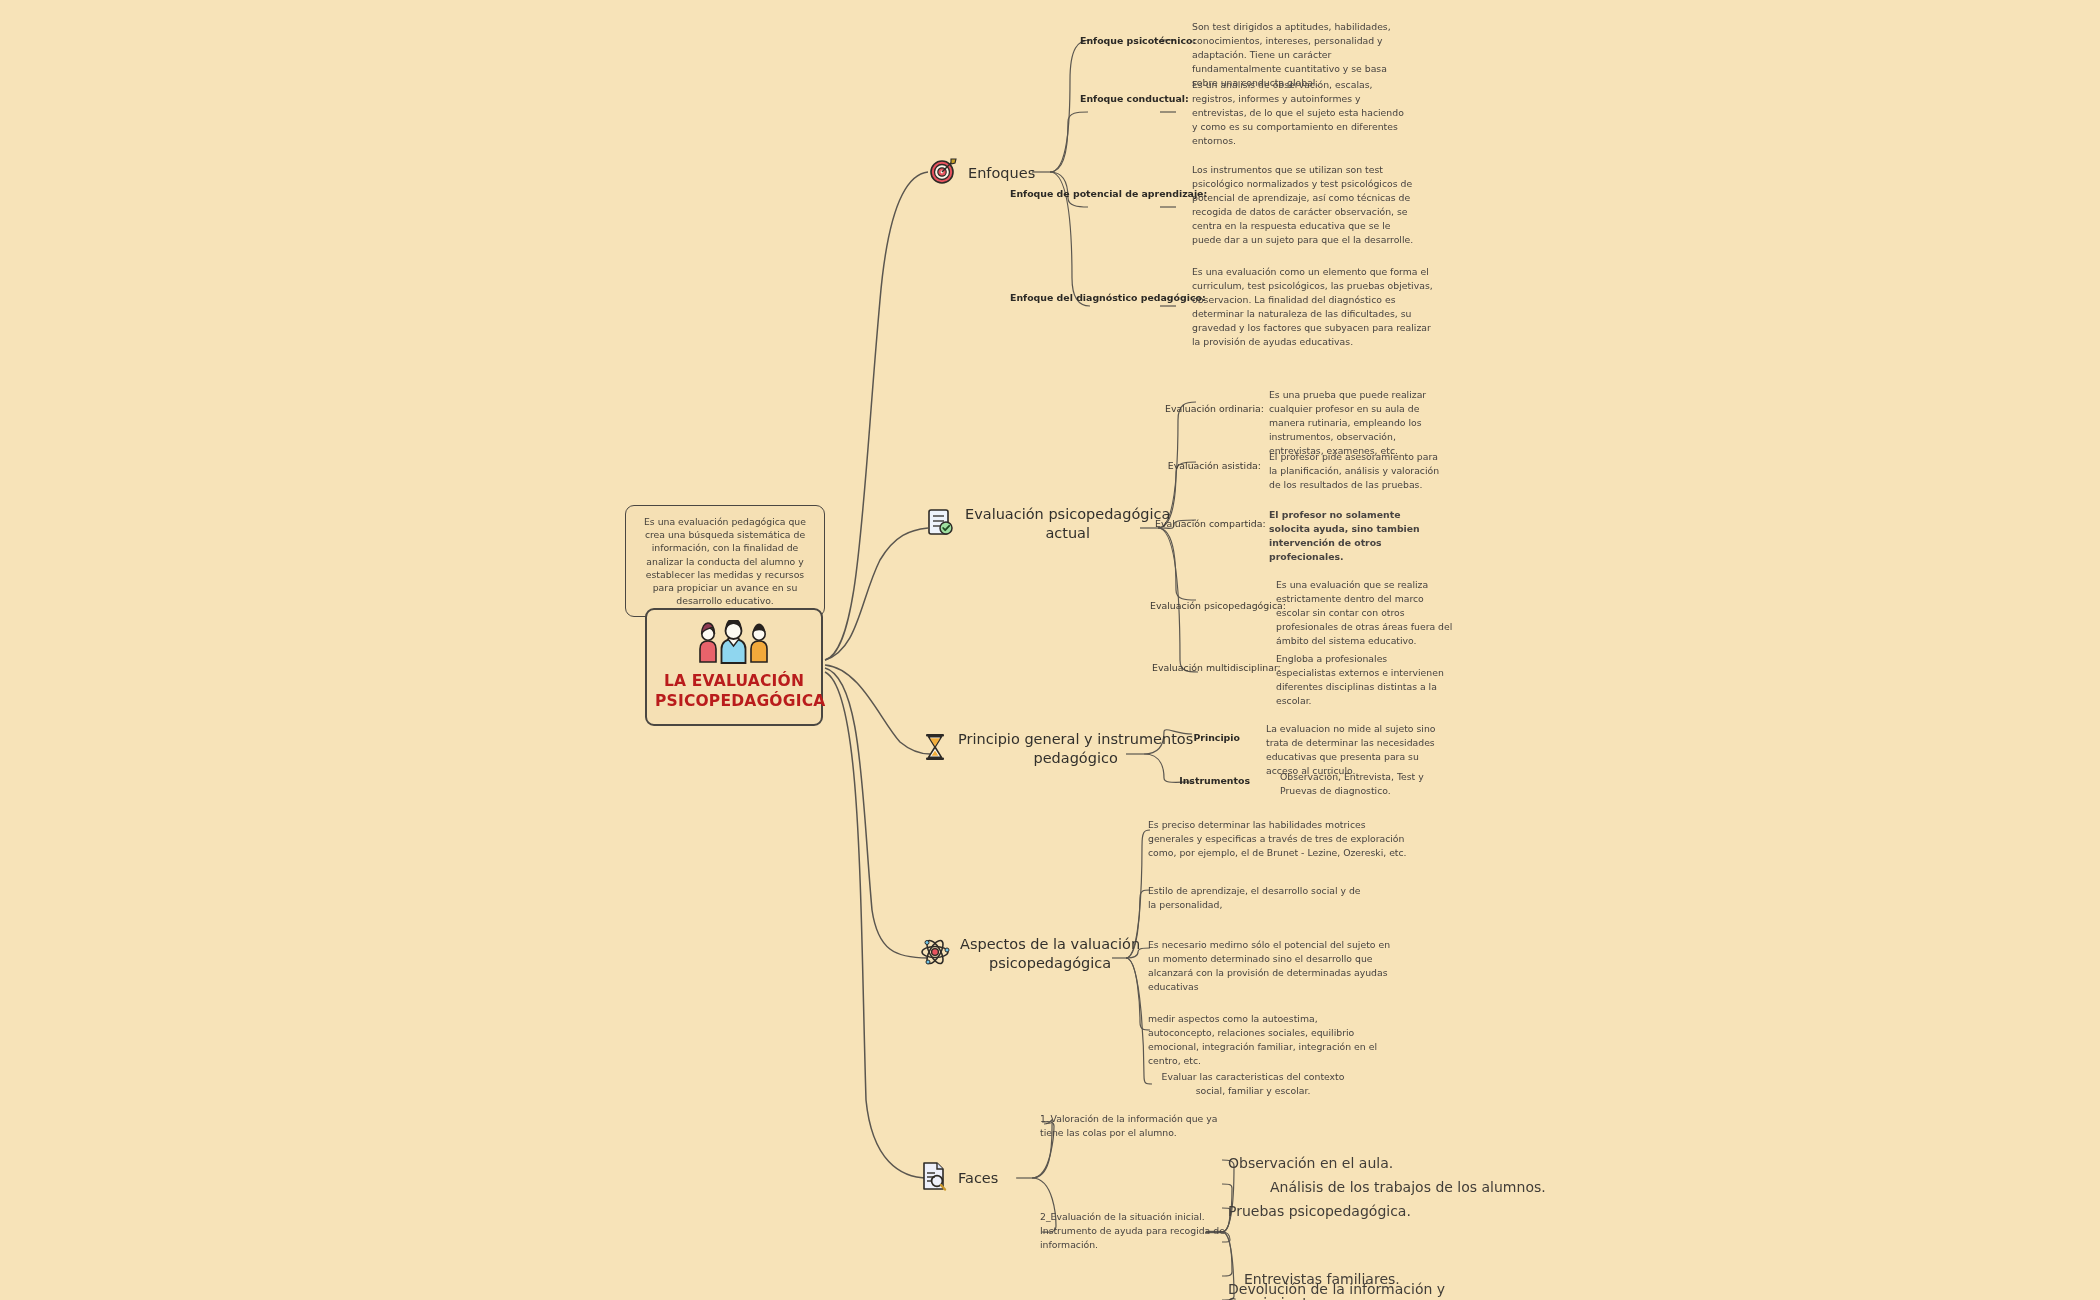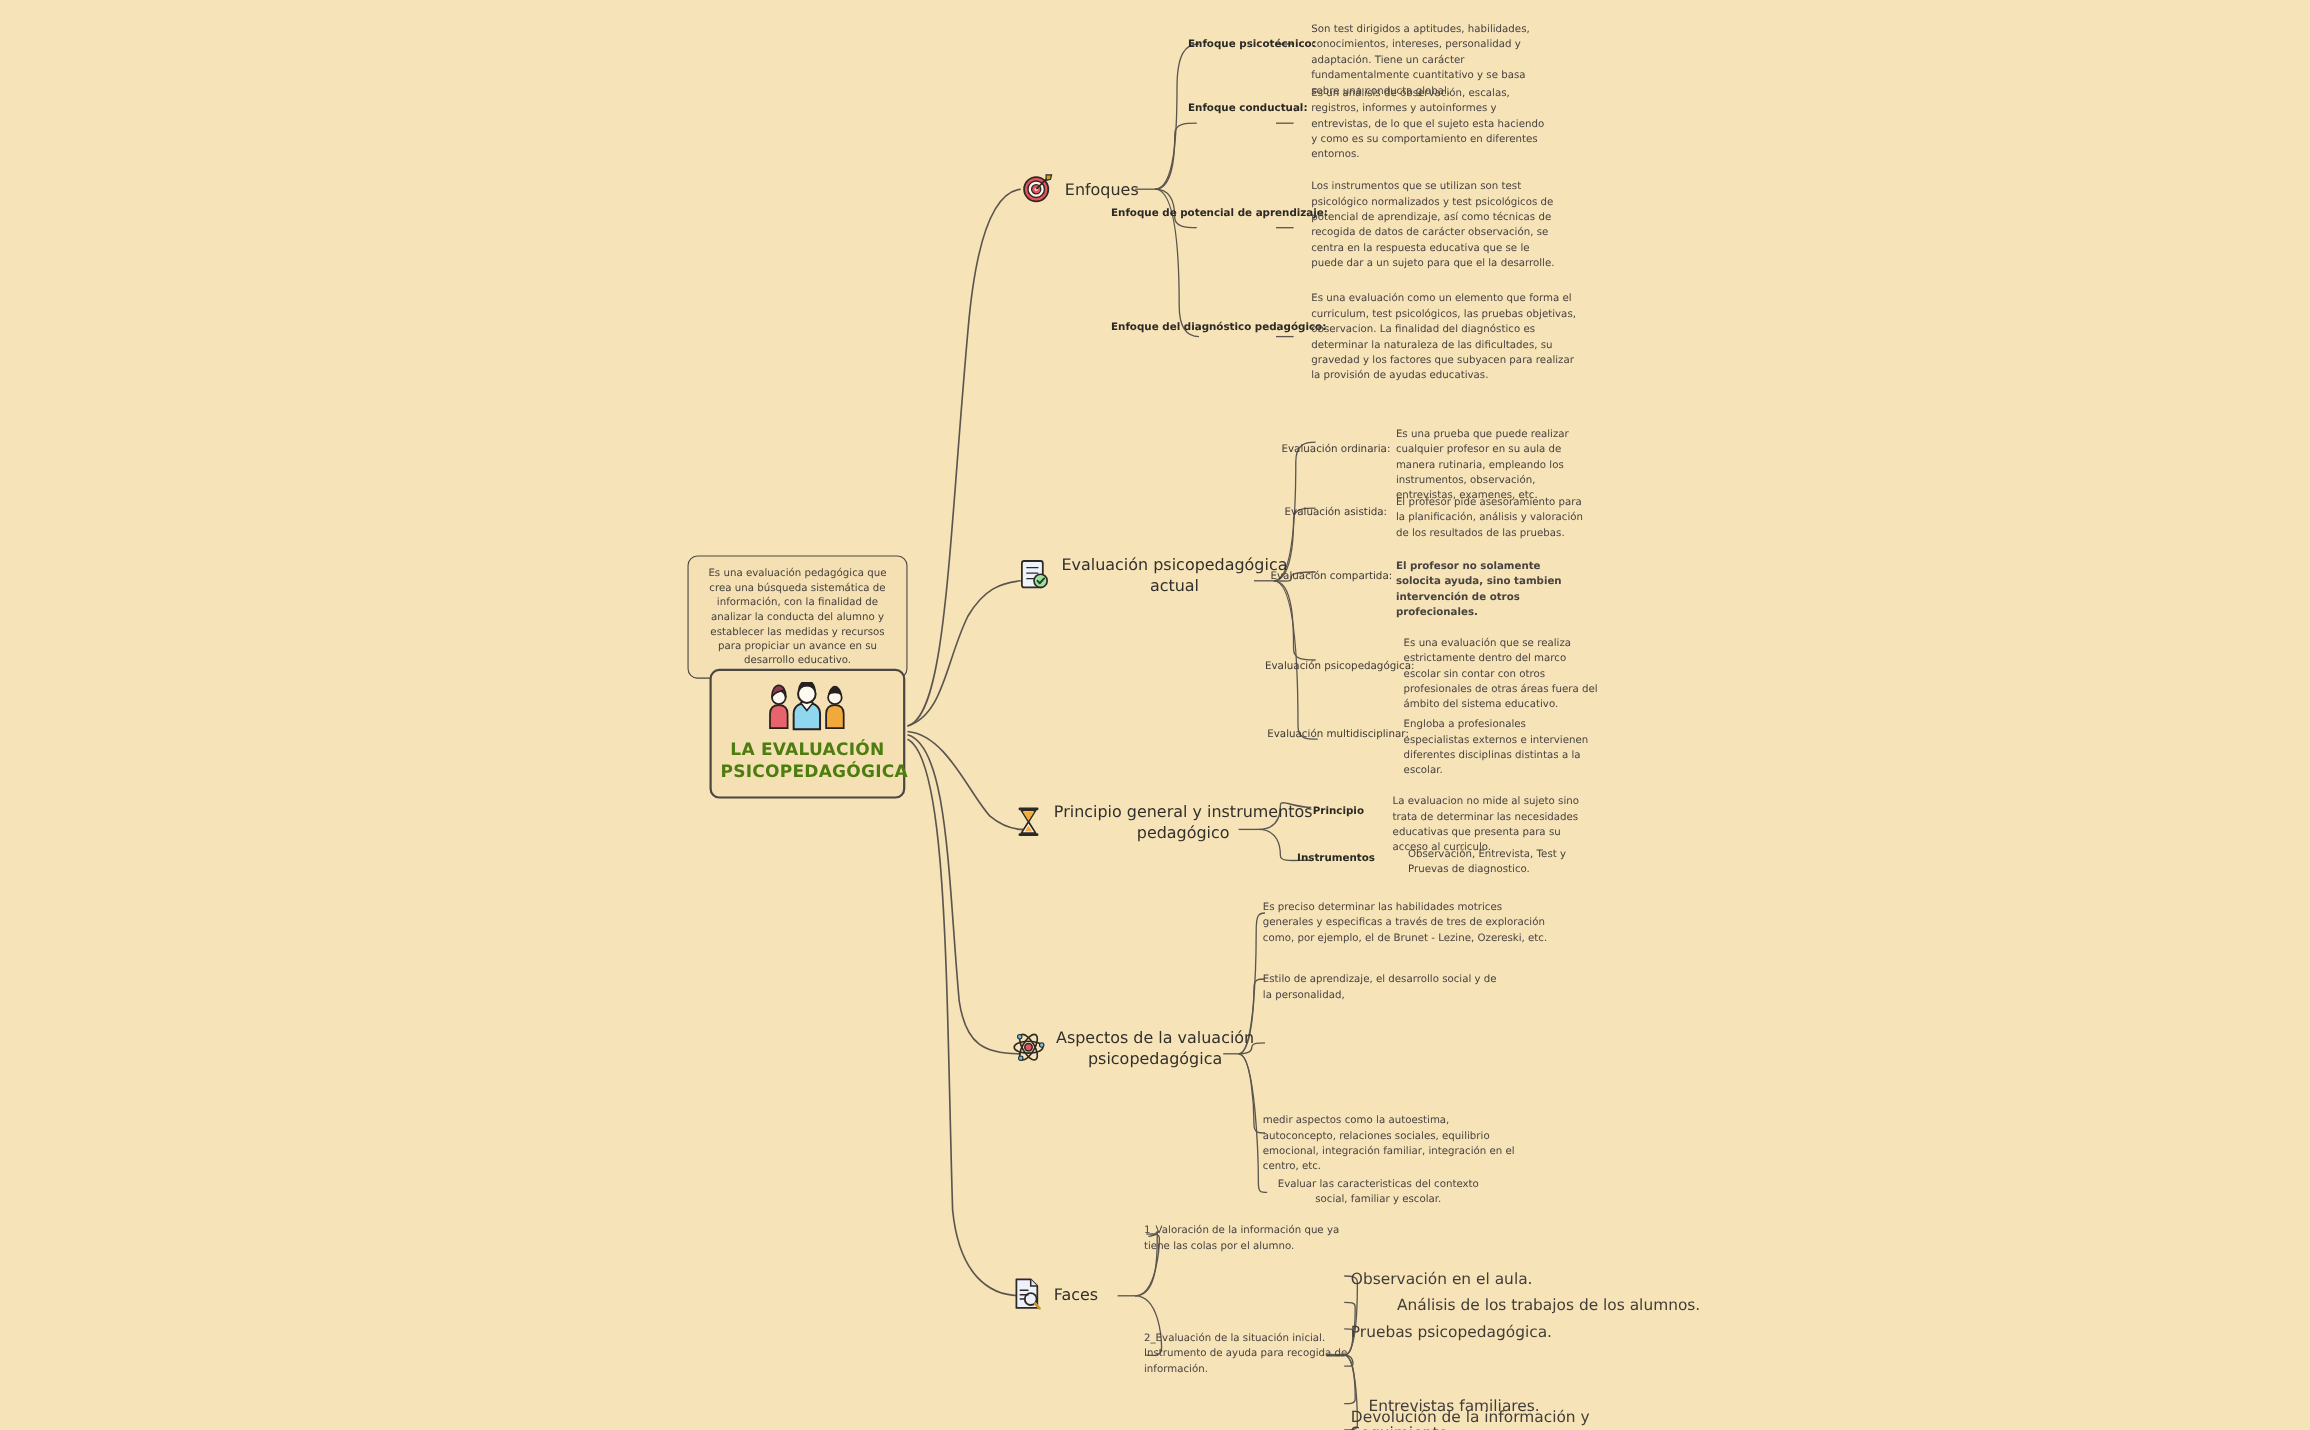--- a/index.html
+++ b/index.html
@@ -39,21 +39,21 @@
     border-radius: 9px;
     background: #f5e0b4;
     padding: 10px 8px 12px 8px;
     text-align: center;
   }
   .center-title {
     font-size: 15.5px;
     font-weight: bold;
     line-height: 1.28;
     letter-spacing: .2px;
-    color: #4d7c0f;
+    color: #b91c1c;
     margin-top: 6px;
   }
   .family-icon { display:block; margin: 0 auto; }
 
   .desc-box {
     position: absolute;
     left: 625px;
     top: 505px;
     width: 200px;
     box-sizing: border-box;
@@ -330,20 +330,23 @@
     <span class="branch-label centered">Aspectos de la valuación
 psicopedagógica</span>
   </div>
 
   <div class="sub" style="left:1148px; top:818px; width:260px;">
     <span class="sub-desc">Es preciso determinar las habilidades motrices generales y especificas a través de tres de exploración como, por ejemplo, el de Brunet - Lezine, Ozereski, etc.</span>
   </div>
   <div class="sub" style="left:1148px; top:884px; width:220px;">
     <span class="sub-desc">Estilo de aprendizaje, el desarrollo social y de la personalidad,</span>
   </div>
+  <div class="sub" style="left:1148px; top:938px; width:250px;">
+    <span class="sub-desc">Es necesario medirno sólo el potencial del sujeto en un momento determinado sino el desarrollo que alcanzará con la provisión de determinadas ayudas educativas</span>
+  </div>
   <div class="sub" style="left:1148px; top:1012px; width:238px;">
     <span class="sub-desc">medir aspectos como la autoestima, autoconcepto, relaciones sociales, equilibrio emocional, integración familiar, integración en el centro, etc.</span>
   </div>
   <div class="sub" style="left:1148px; top:1070px; width:210px;text-align:center;">
     <span class="sub-desc">Evaluar las caracteristicas del contexto social, familiar y escolar.</span>
   </div>
 
   <div class="branch" style="left:920px; top:1160px;">
     <span>
       <svg width="28" height="32" viewBox="0 0 28 32" xmlns="http://www.w3.org/2000/svg">

